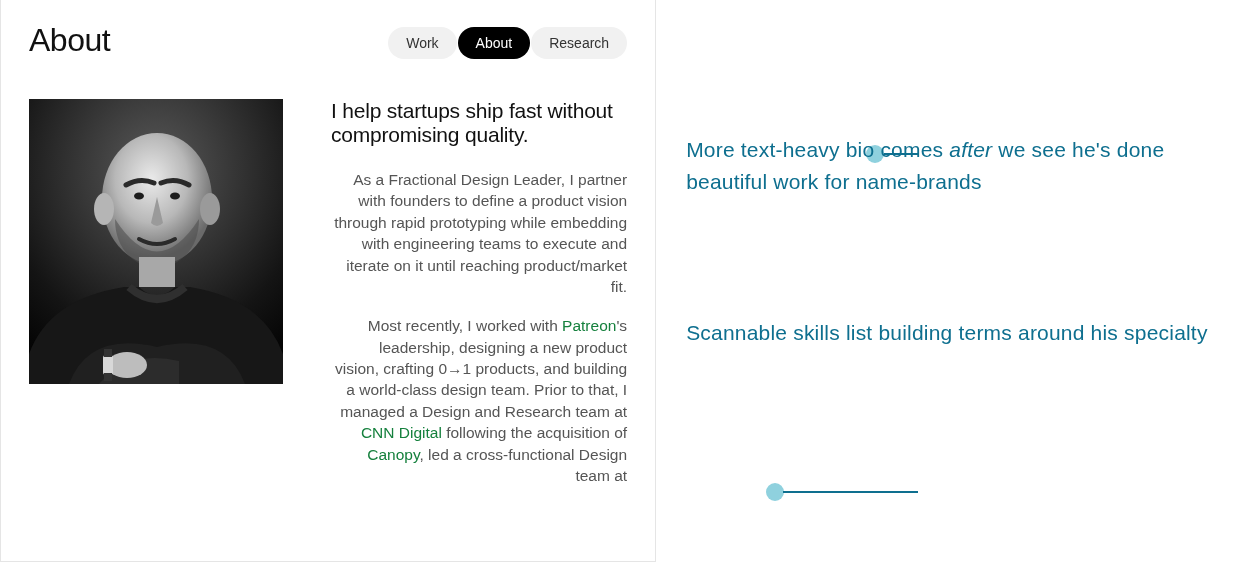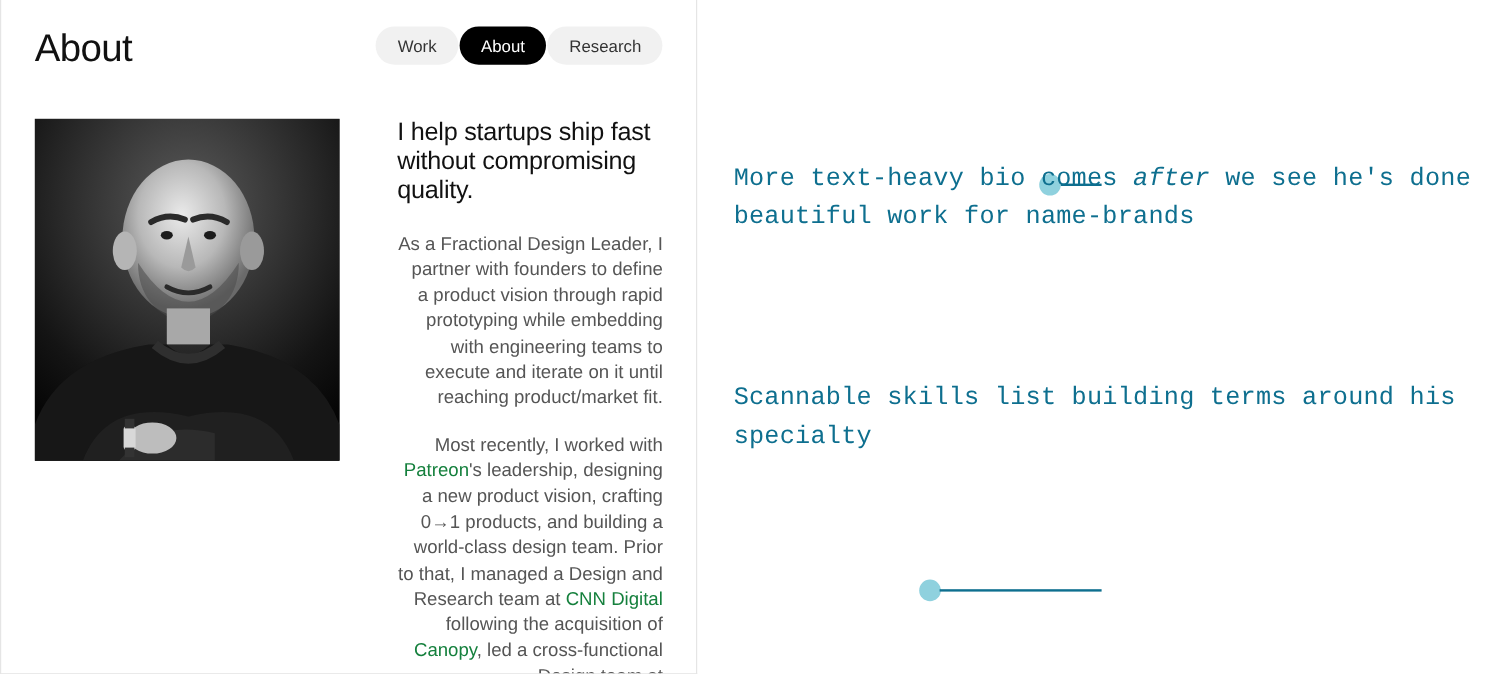--- a/index.html
+++ b/index.html
@@ -8,21 +8,21 @@
   .page {
     position: relative;
     width: 900px;
     height: 562px;
     border: 1px solid #e5e5e5;
     border-top: none;
     padding: 22px 28px 0 28px;
     overflow: hidden;
     background: #fff;
   }
-  .header { display: flex; align-items: flex-start; justify-content: space-between; margin-bottom: 40px; }
+  .header { display: flex; align-items: flex-end; justify-content: space-between; margin-bottom: 40px; }
   .page-title { font-size: 32px; font-weight: 500; letter-spacing: -0.5px; }
   .nav { display: flex; gap: 1px; }
   .nav button {
     border: none; background: #f1f1f1; color: #333;
     font-size: 14px; padding: 8px 18px; border-radius: 999px; cursor: pointer;
     font-family: inherit;
   }
   .nav button.active { background: #000; color: #fff; }
   .main { display: flex; gap: 48px; }
   .avatar {
@@ -30,21 +30,21 @@
     position: relative; overflow: hidden;
   }
   .avatar svg { position: absolute; inset: 0; }
   .bio { flex: 1 1 auto; max-width: 560px; }
   .headline { font-size: 21px; font-weight: 500; letter-spacing: -0.2px; margin-bottom: 22px; }
   .para { font-size: 15.5px; line-height: 1.38; color: #555; margin-bottom: 18px; text-align: right; }
   .para .em { color: #15803d; }
   
   .ann { position: relative; flex: 1 1 auto; padding-left: 30px; padding-top: 134px; }
   .ann-text {
-    font-family: Liberation Mono, monospace;
+    font-family: Liberation Sans, sans-serif;
     color: #0e6f8f;
     font-size: 21px;
     line-height: 1.5;
     letter-spacing: 0.2px;
     white-space: pre-wrap;
   }
   .ann-text .italic { font-style: italic; }
   .ann-gap { height: 120px; }
   .dot {
     position: absolute; width: 18px; height: 18px; border-radius: 50%; background: #8fd1de;

